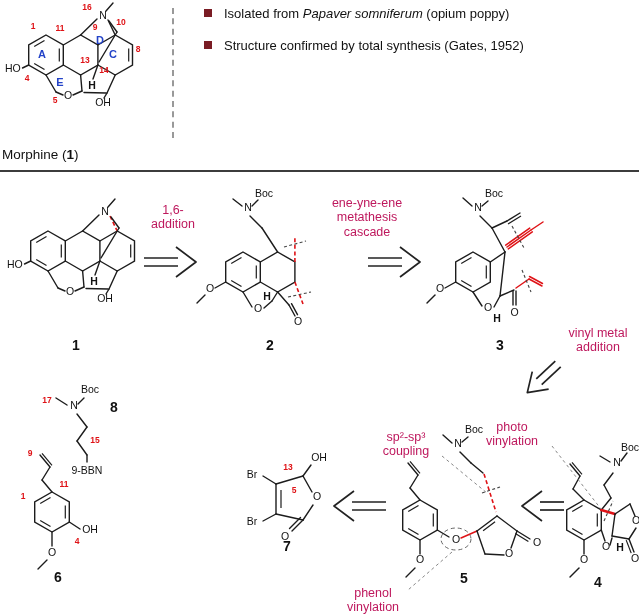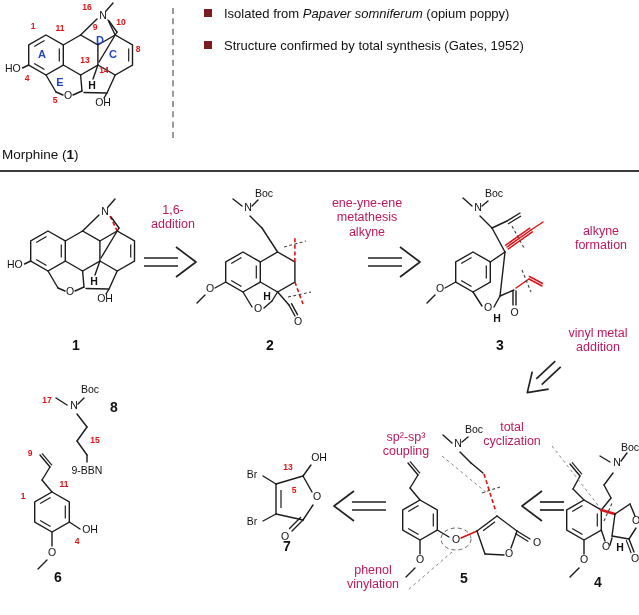--- a/index.html
+++ b/index.html
@@ -45,26 +45,25 @@
     </div>
     <div class="bullet">
       <span class="sq"></span>
       <span>Structure confirmed by total synthesis (Gates, 1952)</span>
     </div>
   </div>
 
   <div class="caption"><span>Morphine (</span><b>1</b><span>)</span></div>
 
   <div class="ann" style="left:142px;top:203px;width:62px;">1,6-addition</div>
-  <div class="ann" style="left:322px;top:196px;width:90px;">ene-yne-ene metathesis alkyne</div>
-  <div class="ann" style="left:566px;top:224px;width:70px;">alkyne formation</div>
+  <div class="ann" style="left:322px;top:196px;width:90px;">ene-yne-ene metathesis cascade</div>
   <div class="ann" style="left:558px;top:326px;width:80px;">vinyl metal addition</div>
   <div class="ann" style="left:370px;top:430px;width:72px;">sp²-sp³ coupling</div>
-  <div class="ann" style="left:474px;top:420px;width:76px;">total cyclization</div>
-  <div class="ann" style="left:336px;top:563px;width:74px;text-align:center;">phenol vinylation</div>
+  <div class="ann" style="left:474px;top:420px;width:76px;">photo vinylation</div>
+  <div class="ann" style="left:336px;top:586px;width:74px;text-align:center;">phenol vinylation</div>
 
   <svg class="svgroot" width="639" height="615" viewBox="0 0 639 615">
 
     <g>
       <polygon class="bond" points="46,35 63.3,45 63.3,65 46,75 28.7,65 28.7,45"></polygon>
       <line class="dblin" x1="34.2" y1="46.5" x2="44.5" y2="40.5"></line>
       <line class="dblin" x1="59.3" y1="48.5" x2="59.3" y2="61.5"></line>
       <line class="dblin" x1="44.5" y1="69.5" x2="34.2" y2="63.5"></line>
       <line class="bond" x1="22.5" y1="68" x2="28.7" y2="65"></line>
       <polyline class="bond" points="63.3,45 80.6,35 97.9,45 97.9,65 80.6,75 63.3,65"></polyline>

